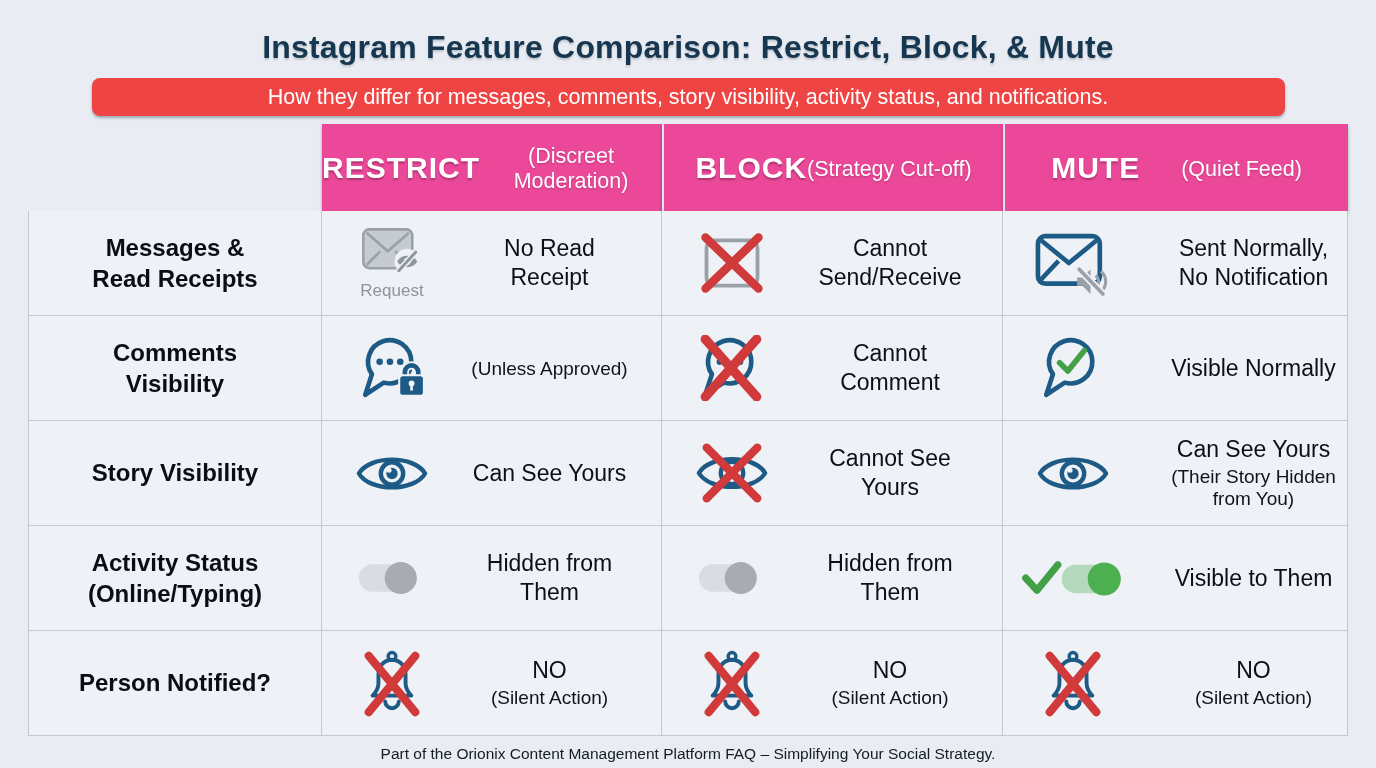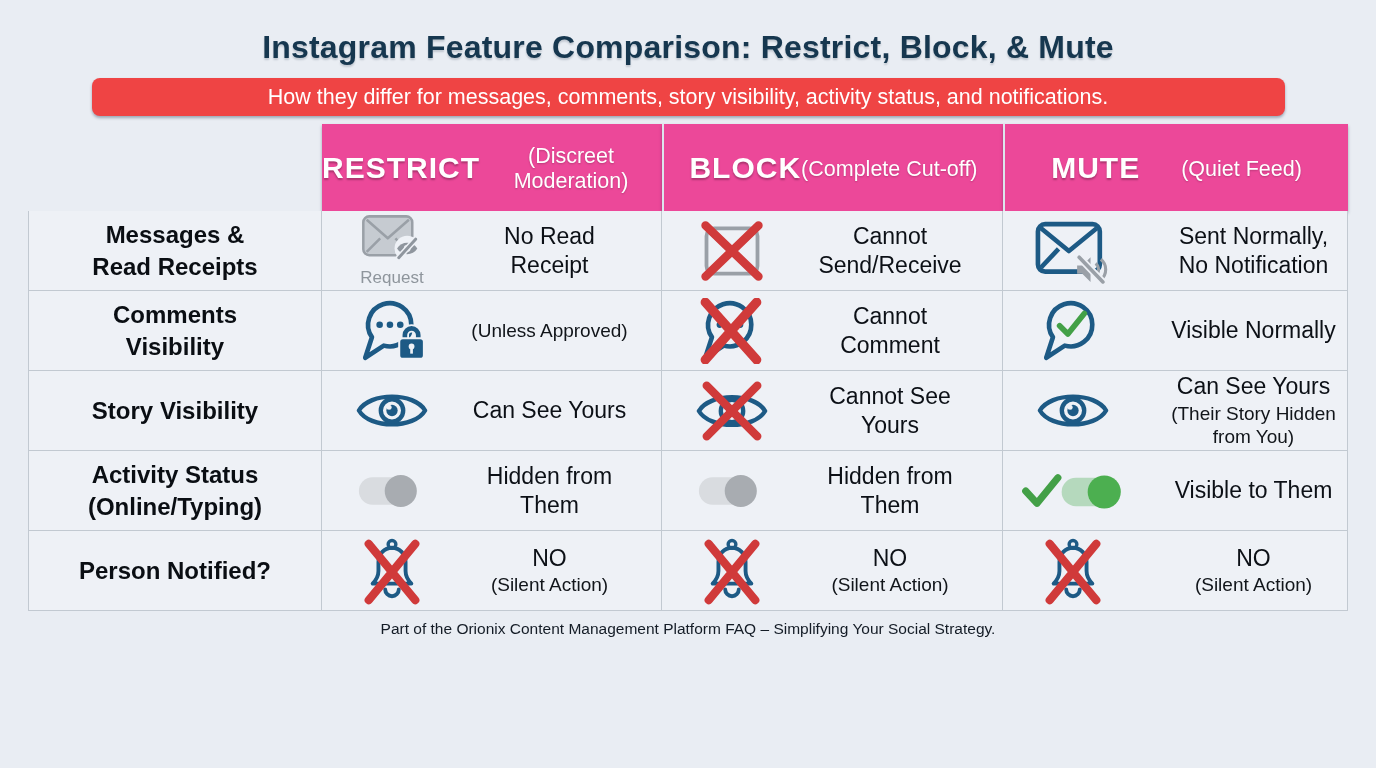--- a/index.html
+++ b/index.html
@@ -30,21 +30,21 @@
     border-radius: 8px;
     display: flex; align-items: center; justify-content: center;
     color: #ffffff;
     font-size: 21.5px;
     box-shadow: 0 2px 3px rgba(15,40,70,0.35);
   }
 
   .ctable { width: 1320px; margin: 8px auto 0 auto; }
 
   .header-row { display: flex; height: 87px; }
-  .body-row  { display: flex; height: 80px; }
+  .body-row  { display: flex; height: 105px; }
 
   .c0 { width: 294px; }
   .c1 { width: 340px; }
   .c2 { width: 341px; }
   .c3 { width: 345px; gap: 41px; }
 
   .hspacer { background: transparent; }
   .hcell {
     background: #ec4899;
     color: #ffffff;
@@ -105,21 +105,21 @@
   <div class="ctable">
 
     <div class="header-row">
       <div class="c0 hspacer"></div>
       <div class="c1 hcell">
         <div class="hname">RESTRICT</div>
         <div class="htag">(Discreet Moderation)</div>
       </div>
       <div class="c2 hcell">
         <div class="hname">BLOCK</div>
-        <div class="htag">(Complete Cut-off)</div>
+        <div class="htag">(Strategy Cut-off)</div>
       </div>
       <div class="c3 hcell">
         <div class="hname">MUTE</div>
         <div class="htag">(Quiet Feed)</div>
       </div>
     </div>
 
     <div class="body-row">
       <div class="c0 cell label-cell">
         <div class="row-label">Messages &amp;

